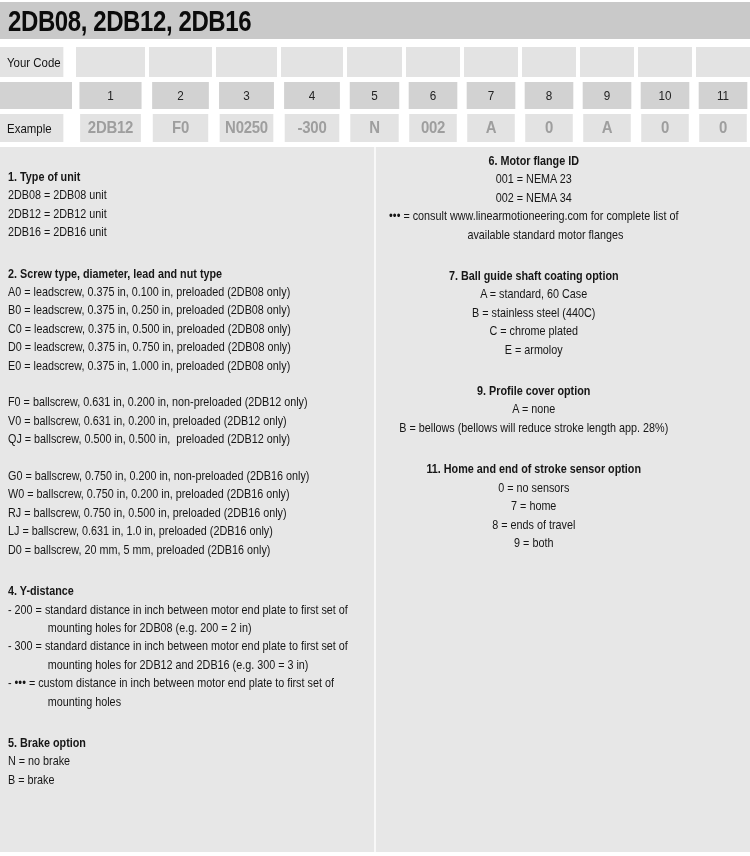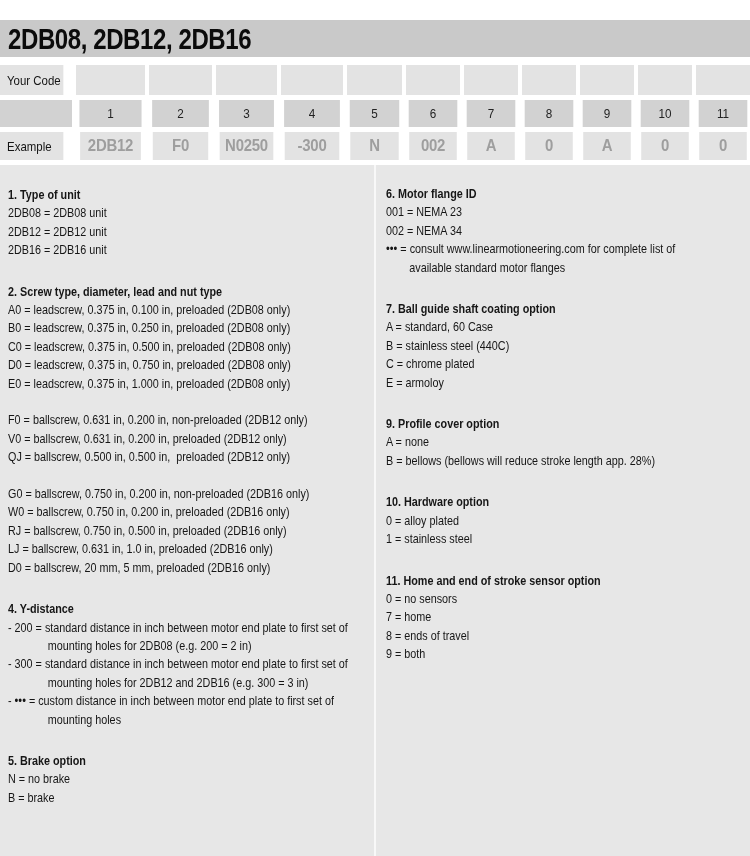--- a/index.html
+++ b/index.html
@@ -5,21 +5,21 @@
   html, body { margin: 0; padding: 0; }
   body {
     width: 750px; height: 856px;
     background: #ffffff;
     font-family: "Liberation Sans", sans-serif;
     overflow: hidden;
   }
 
   
   .titlebar {
-    margin-top: 20px;
+    margin-top: 2px;
     height: 37px;
     background: #c9c9c9;
     display: flex; align-items: center;
     padding-left: 8px; box-sizing: border-box;
   }
   .title {
     margin: 0;
     font-size: 30px; font-weight: bold; color: #0b0b0b;
     letter-spacing: -0.5px;
     white-space: pre;
@@ -48,21 +48,21 @@
   
   .content {
     margin-top: 5px;
     height: 705px;
     background: #e7e7e7;
     display: flex;
     box-sizing: border-box;
   }
   .col-left  { width: 374px; padding: 21px 0 0 8px;  box-sizing: border-box; border-radius: 30px; }
   .divider   { width: 2px; background: #f8f8f8; }
-  .col-right { flex: 1;     padding: 20px 8px 0 10px; box-sizing: border-box; }
+  .col-right { flex: 1;     padding: 5px 8px 0 10px; box-sizing: border-box; text-align: center; }
 
   .sec { margin-top: 23px; }
   .sec:first-child { margin-top: 0; }
   .line {
     margin: 0;
     font-size: 13px; line-height: 18.4px; color: #161616;
     white-space: pre;
     transform: scaleX(0.83); transform-origin: 0 50%;
   }
   .hd { font-weight: bold; }
@@ -172,25 +172,20 @@
           <div class="line">B = stainless steel (440C)</div>
           <div class="line">C = chrome plated</div>
           <div class="line">E = armoloy</div>
         </section>
         <section class="sec">
           <h2 class="line hd">9. Profile cover option</h2>
           <div class="line">A = none</div>
           <div class="line">B = bellows (bellows will reduce stroke length app. 28%)</div>
         </section>
         <section class="sec">
-          <h2 class="line hd">10. Hardware option</h2>
-          <div class="line">0 = alloy plated</div>
-          <div class="line">1 = stainless steel</div>
-        </section>
-        <section class="sec">
           <h2 class="line hd">11. Home and end of stroke sensor option</h2>
           <div class="line">0 = no sensors</div>
           <div class="line">7 = home</div>
           <div class="line">8 = ends of travel</div>
           <div class="line">9 = both</div>
         </section>
       </div>
   </div>
 
 </div>

